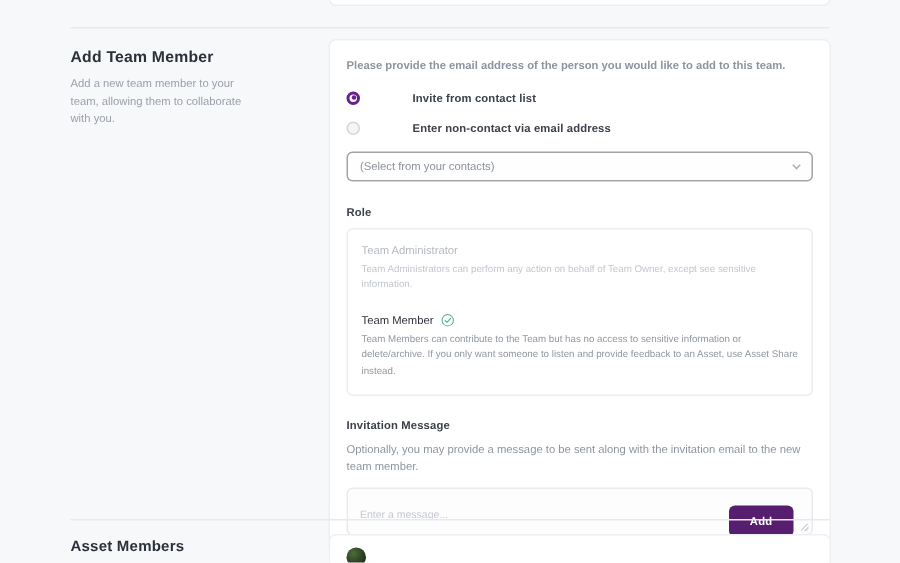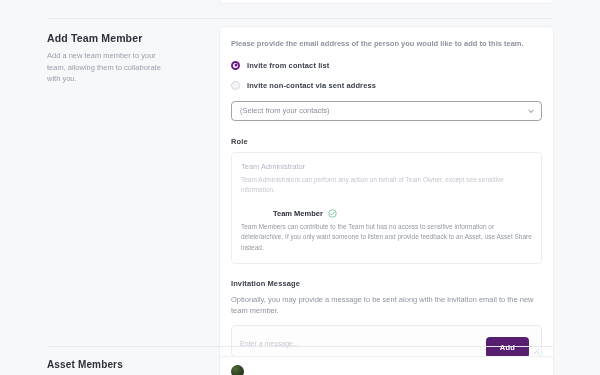--- a/index.html
+++ b/index.html
@@ -47,21 +47,21 @@
     padding: 12px 11px 12px 11px;
   }
 
   .intro {
     font-size: 7.5px; color: #8e949f; margin-bottom: 11px;
     line-height: 1.4;
     font-weight: bold;
   }
 
   
-  .radio-row { display: flex; align-items: flex-start; margin-bottom: 11px; cursor: pointer; }
+  .radio-row { display: flex; align-items: flex-start; margin-bottom: 11px; cursor: pointer; gap: 28px; }
   .radio {
     width: 9px; height: 9px; border-radius: 50%;
     border: 1px solid #d3d7dd; background: #f4f5f7;
     margin-right: 7px; flex: none; position: relative;
   }
   .radio.checked {
     background: #ffffff; border: 2.5px solid #6b1f8a;
   }
   .radio.checked::after {
     content: ""; position: absolute; left: 50%; top: 50%;
@@ -94,21 +94,21 @@
   
   .role-box {
     border: 1px solid #ebedf0; border-radius: 4px;
     padding: 9px 9px 10px 9px; margin-bottom: 15px;
     background: #fff;
   }
   .role-opt { cursor: pointer; }
   .role-opt + .role-opt { margin-top: 13px; }
   .role-head { display: flex; align-items: flex-start; gap: 5px; margin-bottom: 4px; }
   .role-name { font-size: 7.5px; color: #b4b9c1; }
-  .role-name.active { color: #2c3039; font-weight: bold; margin-left: 32px; }
+  .role-name.active { color: #2c3039; font-weight: normal; }
   .role-desc { font-size: 6.5px; color: #c3c7ce; line-height: 1.62; }
   .role-desc.active { color: #9298a1; }
   .check-icon { width: 9px; height: 9px; flex: none; display: block; }
 
   
   .msg-desc { font-size: 7.5px; color: #8e949f; line-height: 1.5; margin-bottom: 8px; }
   .textarea {
     position: relative; width: 100%; height: 32px;
     border: 1px solid #e8eaee; border-radius: 4px;
     background: #fdfdfe; padding: 6px 8px; cursor: text;
@@ -174,21 +174,21 @@
 
         <div class="intro">Please provide the email address of the person you would like to add to this team.</div>
 
         <div class="radio-row">
           <span class="radio checked"></span>
           <span class="radio-label">Invite from contact list</span>
         </div>
 
         <div class="radio-row">
           <span class="radio"></span>
-          <span class="radio-label">Invite non-contact via sent address</span>
+          <span class="radio-label">Enter non-contact via email address</span>
         </div>
 
         <div class="select">
           <span class="select-value">(Select from your contacts)</span>
           <span class="chev"></span>
         </div>
 
         <div class="field-label">Role</div>
 
         <div class="role-box">

